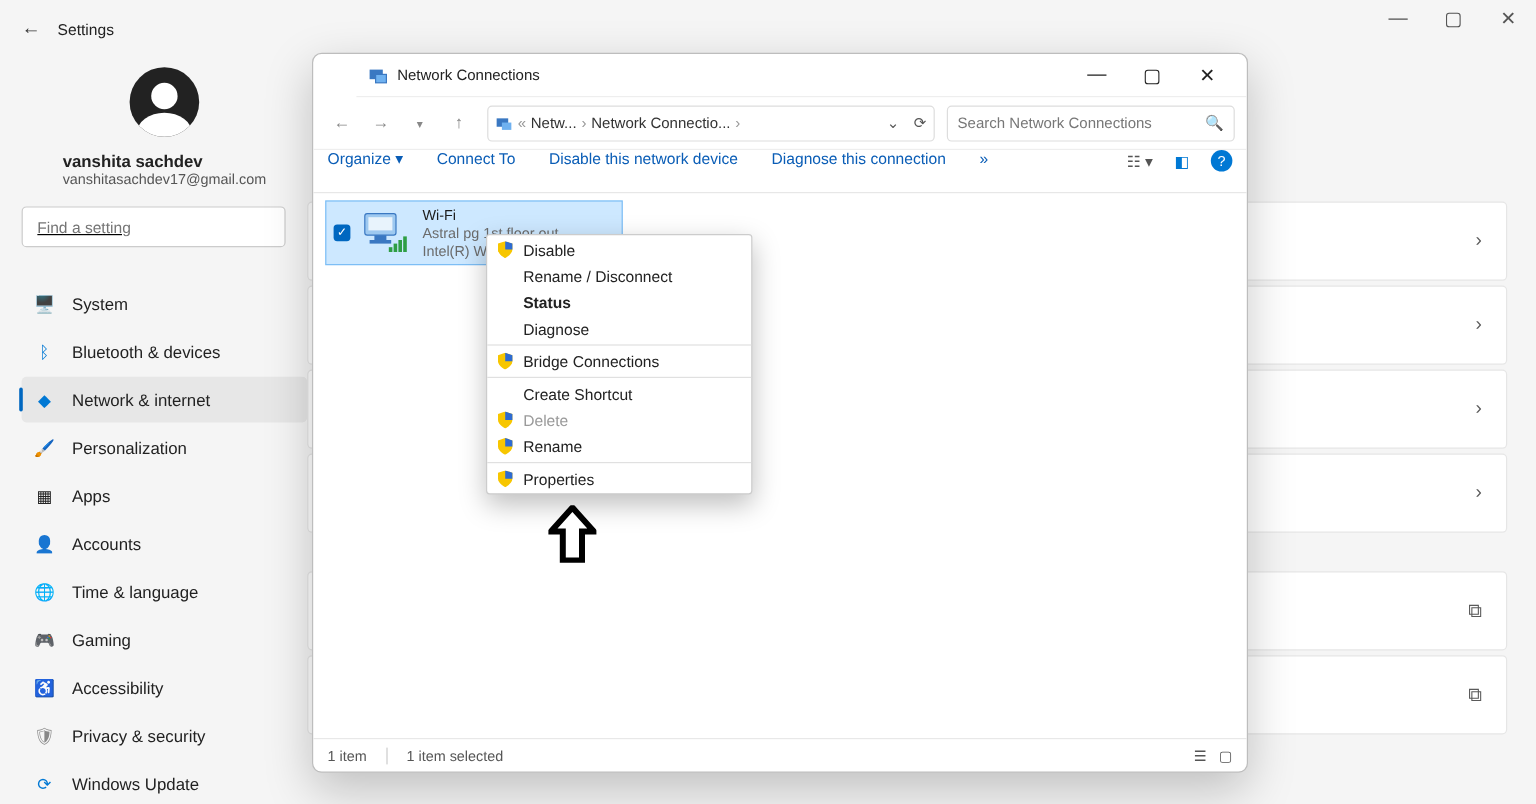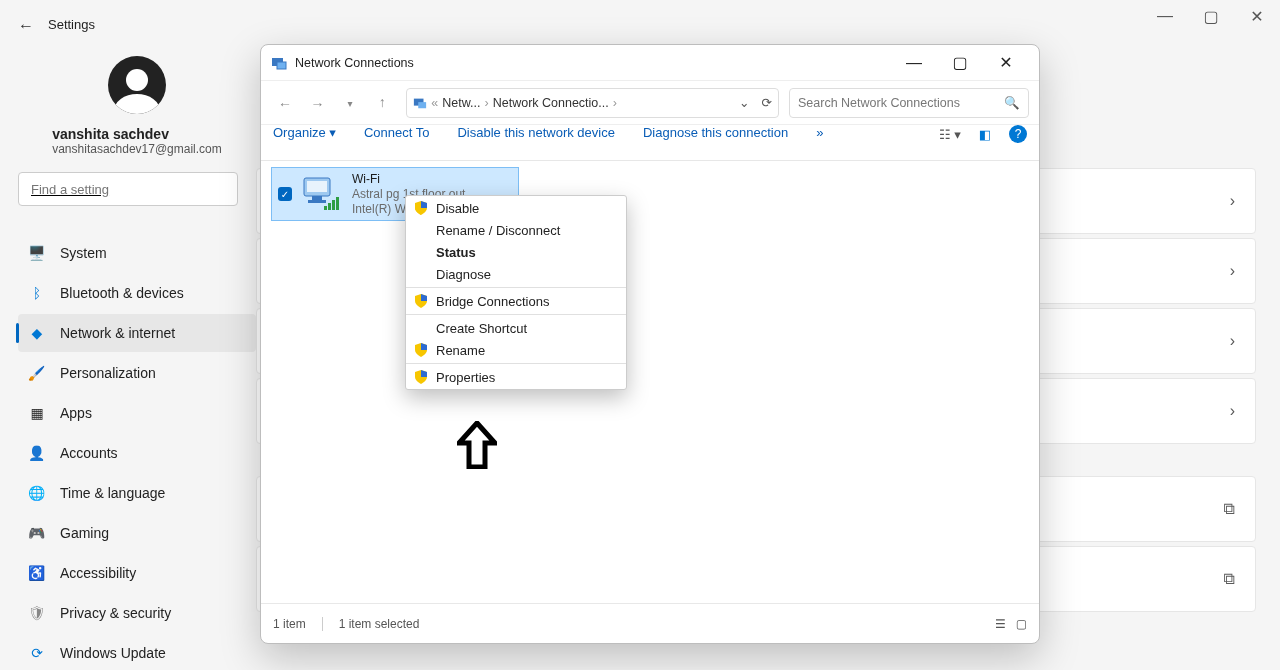--- a/index.html
+++ b/index.html
@@ -27,21 +27,21 @@
   .nav-item.active{ background:#e7e7e7; position:relative;}
   .nav-item.active::before{content:"";position:absolute;left:-2px;top:9px;width:3px;height:20px;background:#0067c0;border-radius:3px;}
   .nav-icon{width:18px;text-align:center;font-size:14px;}
   .settings-right { flex:1; padding-top:10px; }
   .card-list{display:flex;flex-direction:column;gap:4px; padding-right:24px;}
   .card{background:#fff;border:1px solid #e6e6e6;border-radius:4px;height:66px;display:flex;align-items:center;justify-content:flex-end;padding:0 20px;}
   .chev{color:#5a5a5a;}
 
   
   .nc-window{position:absolute;left:260px;top:44px;width:780px;height:600px;background:#fff;border:1px solid #bdbdbd;border-radius:8px;box-shadow:0 14px 40px rgba(0,0,0,.22);display:flex;flex-direction:column;overflow:hidden;}
-  .nc-titlebar{height:36px;display:flex;align-items:center;padding:0 10px;border-bottom:1px solid #eee;}
+  .nc-titlebar{height:36px;display:flex;align-items:center;padding:0 10px;border-bottom:1px solid #eee;margin-left:36px;}
   .nc-title-icn{width:16px;height:16px;display:inline-block;margin-right:8px;}
   .nc-title{font-size:12.5px;color:#222;}
   .nc-wc{margin-left:auto;display:flex;}
   .nc-wc span{width:46px;height:34px;display:flex;align-items:center;justify-content:center;color:#222;}
   .nc-navrow{height:44px;display:flex;align-items:center;gap:10px;padding:0 10px;border-bottom:1px solid #eee;}
   .nc-arrows span{display:inline-flex;width:28px;height:28px;align-items:center;justify-content:center;color:#888;font-size:14px;}
   .nc-addr{flex:1;height:30px;border:1px solid #ddd;border-radius:4px;display:flex;align-items:center;padding:0 6px;gap:4px;font-size:12.5px;color:#333;}
   .nc-addr .sep{color:#999;}
   .nc-addr .ref{margin-left:auto;color:#555;display:flex;gap:12px;}
   .nc-search{width:240px;height:30px;border:1px solid #ddd;border-radius:4px;display:flex;align-items:center;padding:0 8px;color:#777;font-size:12.5px;justify-content:space-between;}
@@ -58,21 +58,21 @@
 
   
   .ctx{position:absolute;left:144px;top:34px;width:222px;background:#fff;border:1px solid #ccc;border-radius:3px;box-shadow:0 8px 22px rgba(0,0,0,.25);padding:1px 0;font-size:13px;}
   .ctx .row{height:22px;display:flex;align-items:center;padding:0 10px 0 30px;position:relative;color:#222;}
   .ctx .row.bold{font-weight:600;}
   .ctx .row.disabled{color:#9a9a9a;}
   .ctx .row .shield{position:absolute;left:8px;width:14px;height:14px;}
   .ctx hr{border:none;border-top:1px solid #e0e0e0;margin:2px 0;}
 
   .big-up-arrow{position:absolute;left:196px;top:260px;color:#000;}
-  .nc-status{height:40px;border-top:1px solid #e8e8e8;display:flex;align-items:center;gap:16px;padding:0 12px;font-size:12px;color:#555;}
+  .nc-status{height:28px;border-top:1px solid #e8e8e8;display:flex;align-items:center;gap:16px;padding:0 12px;font-size:12px;color:#555;}
   .nc-status .sepv{width:1px;height:14px;background:#ccc;}
   .nc-status .icons{margin-left:auto;display:flex;gap:10px;color:#555;}
 
   .help-circ{width:18px;height:18px;border-radius:50%;background:#0078d4;color:#fff;font-size:12px;display:inline-flex;align-items:center;justify-content:center;}
 </style>
 </head>
 <body>
 
 <div class="settings-shell">
   <div class="settings-titlebar">
@@ -276,20 +276,27 @@
         <span class="shield"><svg viewBox="0 0 14 14">
               <path d="M7 0 L13 2 V7 C13 11 7 14 7 14 C7 14 1 11 1 7 V2 Z" fill="#f7c600"></path>
               <path d="M7 0 L13 2 V7 H7 Z" fill="#2d6bd2"></path>
             </svg></span>
         <span>Bridge Connections</span>
       </div>
       <hr>
       <div class="row">
           <span>Create Shortcut</span>
         </div>
+      <div class="row disabled">
+        <span class="shield"><svg viewBox="0 0 14 14">
+              <path d="M7 0 L13 2 V7 C13 11 7 14 7 14 C7 14 1 11 1 7 V2 Z" fill="#f7c600"></path>
+              <path d="M7 0 L13 2 V7 H7 Z" fill="#2d6bd2"></path>
+            </svg></span>
+        <span>Delete</span>
+      </div>
       <div class="row">
         <span class="shield"><svg viewBox="0 0 14 14">
               <path d="M7 0 L13 2 V7 C13 11 7 14 7 14 C7 14 1 11 1 7 V2 Z" fill="#f7c600"></path>
               <path d="M7 0 L13 2 V7 H7 Z" fill="#2d6bd2"></path>
             </svg></span>
         <span>Rename</span>
       </div>
       <hr>
       <div class="row">
         <span class="shield"><svg viewBox="0 0 14 14">

